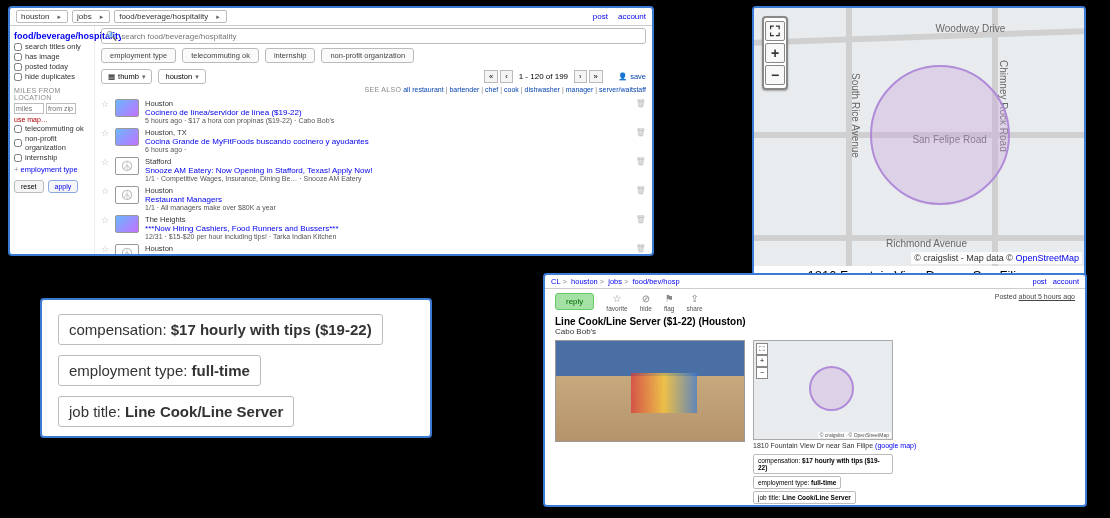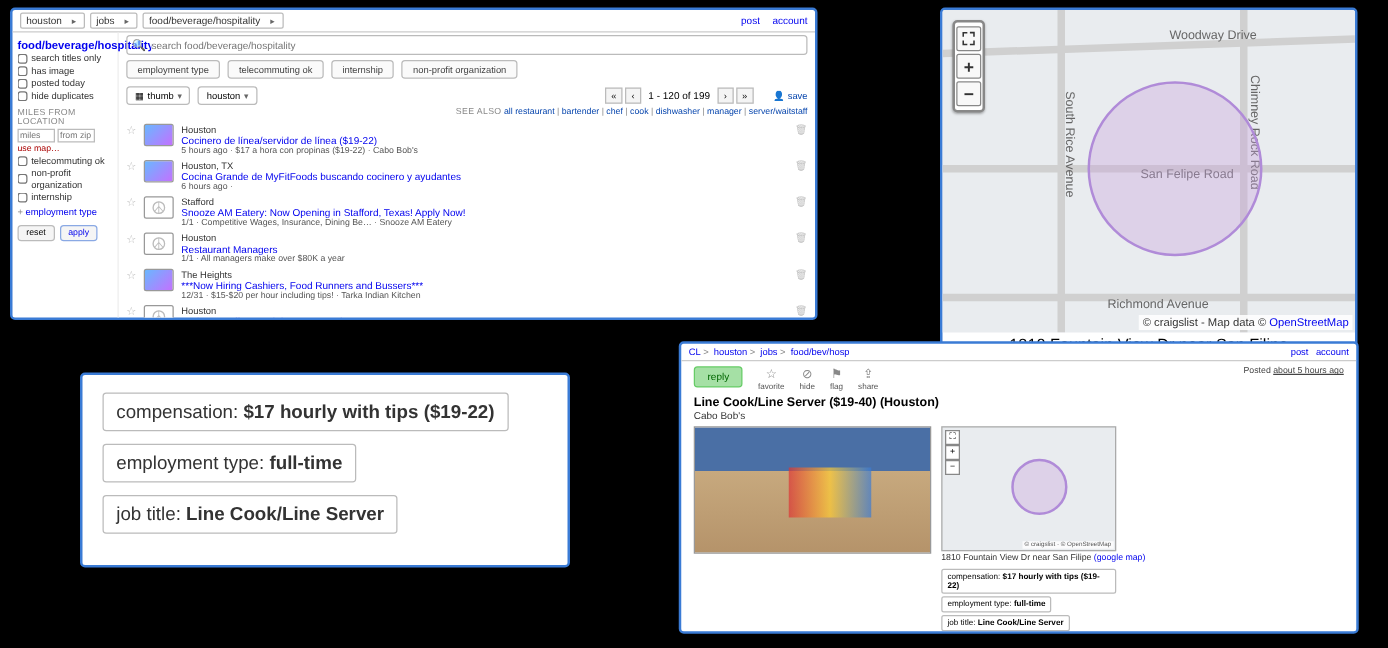--- a/index.html
+++ b/index.html
@@ -51,21 +51,21 @@
   .row { display: flex; gap: 6px; padding: 2px 0; }
   .row .star { color: #bbb; font-size: 9px; }
   .row .thumb { width: 24px; height: 18px; background: linear-gradient(135deg,#6ab7ff,#c371ff); border: 1px solid #999; border-radius: 2px; flex-shrink: 0; }
   .row .thumb.peace { background: #fff; display: flex; align-items: center; justify-content: center; color: #bbb; font-size: 14px; }
   .row .body .loc { color: #333; font-size: 7.5px; }
   .row .body .title { color: #0000ee; font-size: 8px; }
   .row .body .meta { color: #555; font-size: 7px; }
   .row .trash { margin-left: auto; color: #bbb; font-size: 8px; }
 
   
-  #p2 { left: 40px; top: 298px; width: 392px; height: 156px; padding: 14px 16px; font-size: 15px; margin-left: 24px; }
+  #p2 { left: 40px; top: 298px; width: 392px; height: 140px; padding: 14px 16px; font-size: 15px; }
   #p2 .attr { display: inline-block; border: 1px solid #bbb; border-radius: 3px; padding: 6px 10px; margin-bottom: 10px; color: #333; background: #fff; max-width: 100%; }
   #p2 .attr b { font-weight: bold; }
 
   
   #p3 { left: 752px; top: 6px; width: 334px; height: 284px; }
   #p3 .map { position: relative; width: 100%; height: 258px; background: #e9ecef; overflow: hidden; }
   #p3 .road { position: absolute; background: #d0d0d0; }
   #p3 .roadlabel { position: absolute; font-size: 10px; color: #666; }
   #p3 .circle { position: absolute; border: 2px solid #b08bd8; background: rgba(200,160,220,0.35); border-radius: 50%; }
   #p3 .zoomctrl { position: absolute; left: 8px; top: 8px; width: 26px; background: #fff; border: 2px solid #888; border-radius: 4px; display: flex; flex-direction: column; align-items: center; padding: 2px; box-shadow: 0 1px 2px rgba(0,0,0,0.3); }
@@ -300,21 +300,21 @@
     <div class="ico">
         <span class="glyph">⚑</span>
         <span>flag</span>
       </div>
     <div class="ico">
         <span class="glyph">⇪</span>
         <span>share</span>
       </div>
     <div class="posted"><span>Posted </span><u>about 5 hours ago</u></div>
   </div>
-  <h1>Line Cook/Line Server ($19-40) (Houston)</h1>
+  <h1>Line Cook/Line Server ($1-22) (Houston)</h1>
   <div class="sub">Cabo Bob's</div>
   <div class="grid">
     <div>
       <div class="photo"></div>
     </div>
     <div class="rightcol">
       <div class="minimap">
         <div class="mzoom">
           <div>⛶</div>
           <div>+</div>

